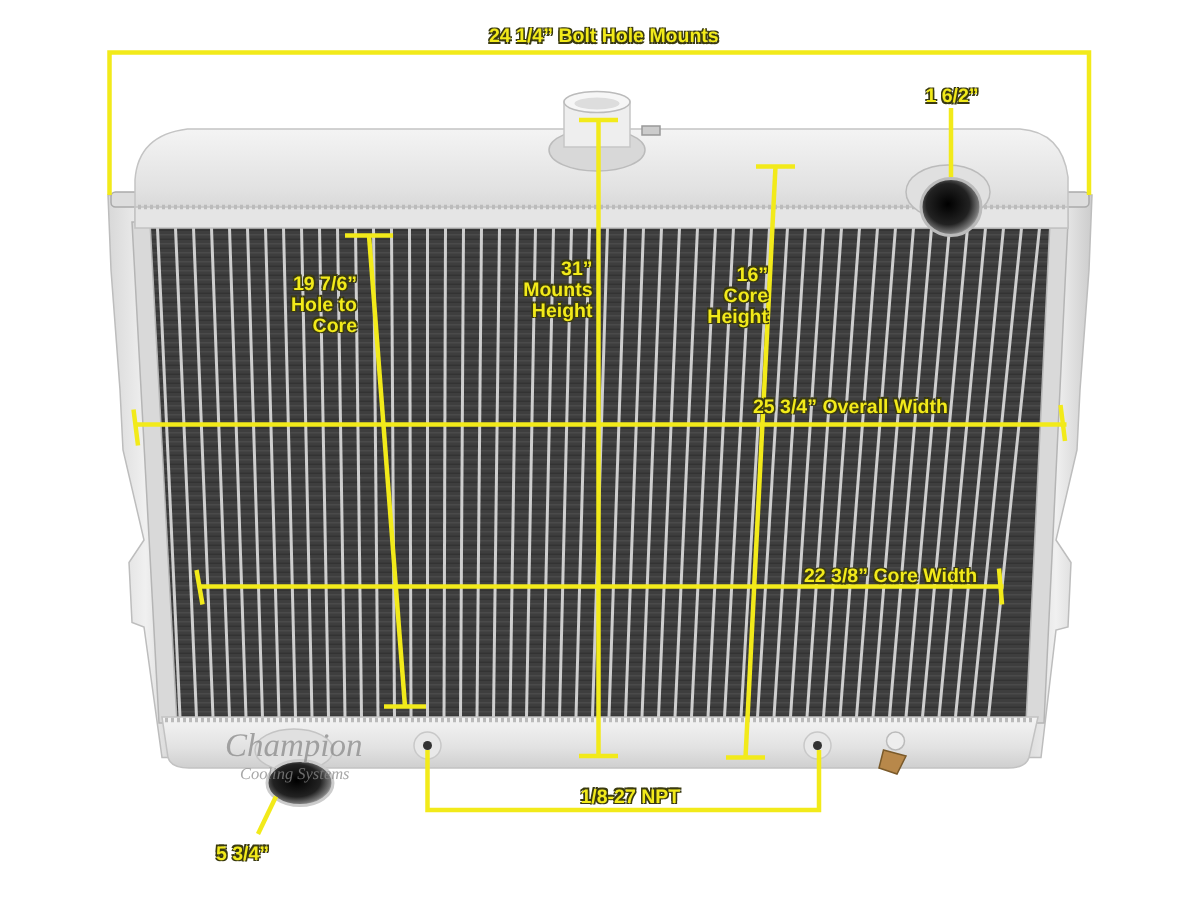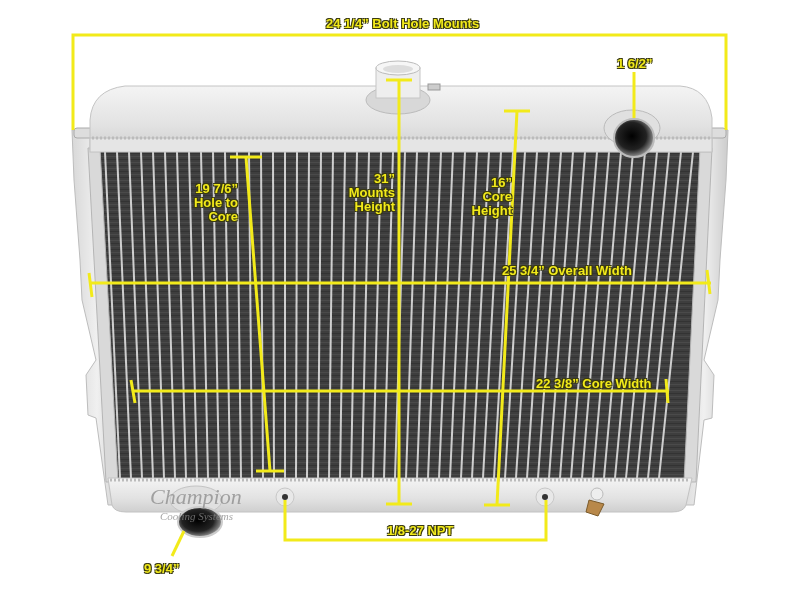--- a/index.html
+++ b/index.html
@@ -203,17 +203,17 @@
 <div class="lbl r" style="left:300px;top:186px;width:95px;">Mounts</div>
 <div class="lbl r" style="left:300px;top:200px;width:95px;">Height</div>
 
 <div class="lbl r" style="left:420px;top:176px;width:92px;">16”</div>
 <div class="lbl r" style="left:420px;top:190px;width:92px;text-align:right;">Core</div>
 <div class="lbl r" style="left:420px;top:204px;width:92px;">Height</div>
 
 <div class="lbl" style="left:502px;top:264px;">25 3/4” Overall Width</div>
 <div class="lbl" style="left:488px;top:377px;margin-left:48px;">22 3/8” Core Width</div>
 <div class="lbl" style="left:377px;top:524px;margin-left:10px;">1/8-27 NPT</div>
-<div class="lbl" style="left:144px;top:562px;">9 3/4”</div>
+<div class="lbl" style="left:144px;top:562px;">5 3/4”</div>
 
 <div class="brand brand-main">Champion</div>
 <div class="brand brand-sub">Cooling Systems</div>
 </div>
 
 </body></html>

